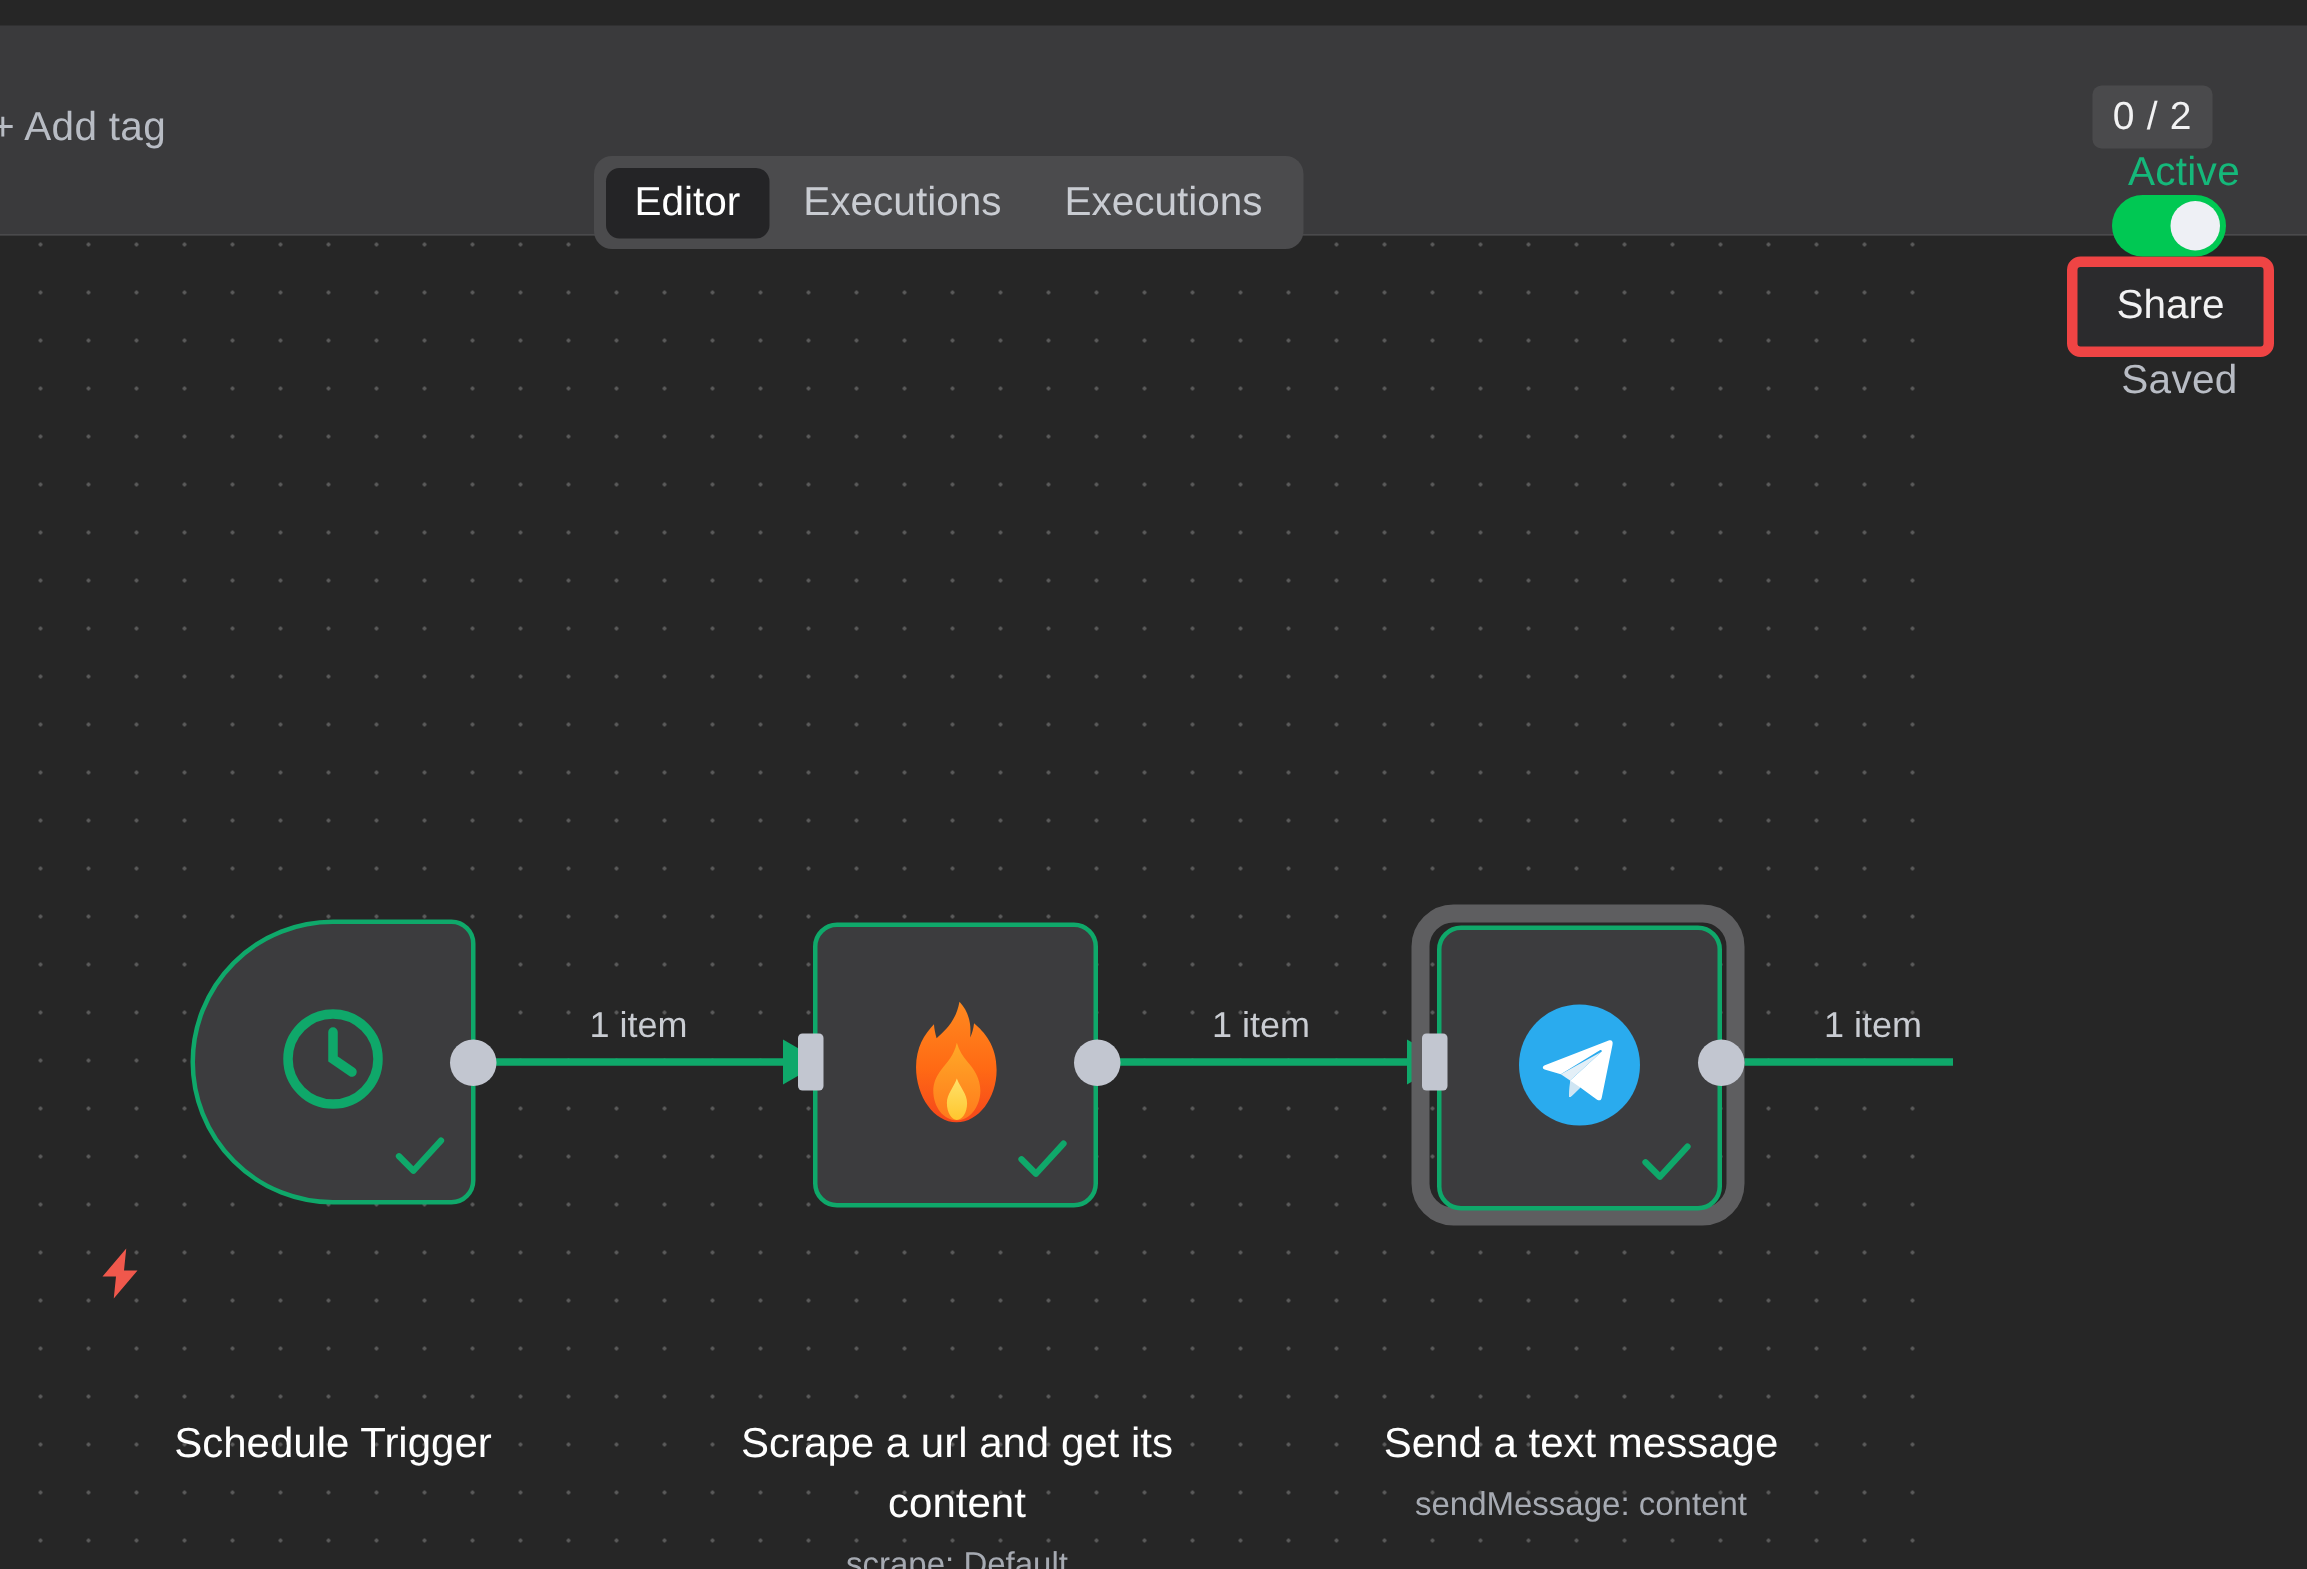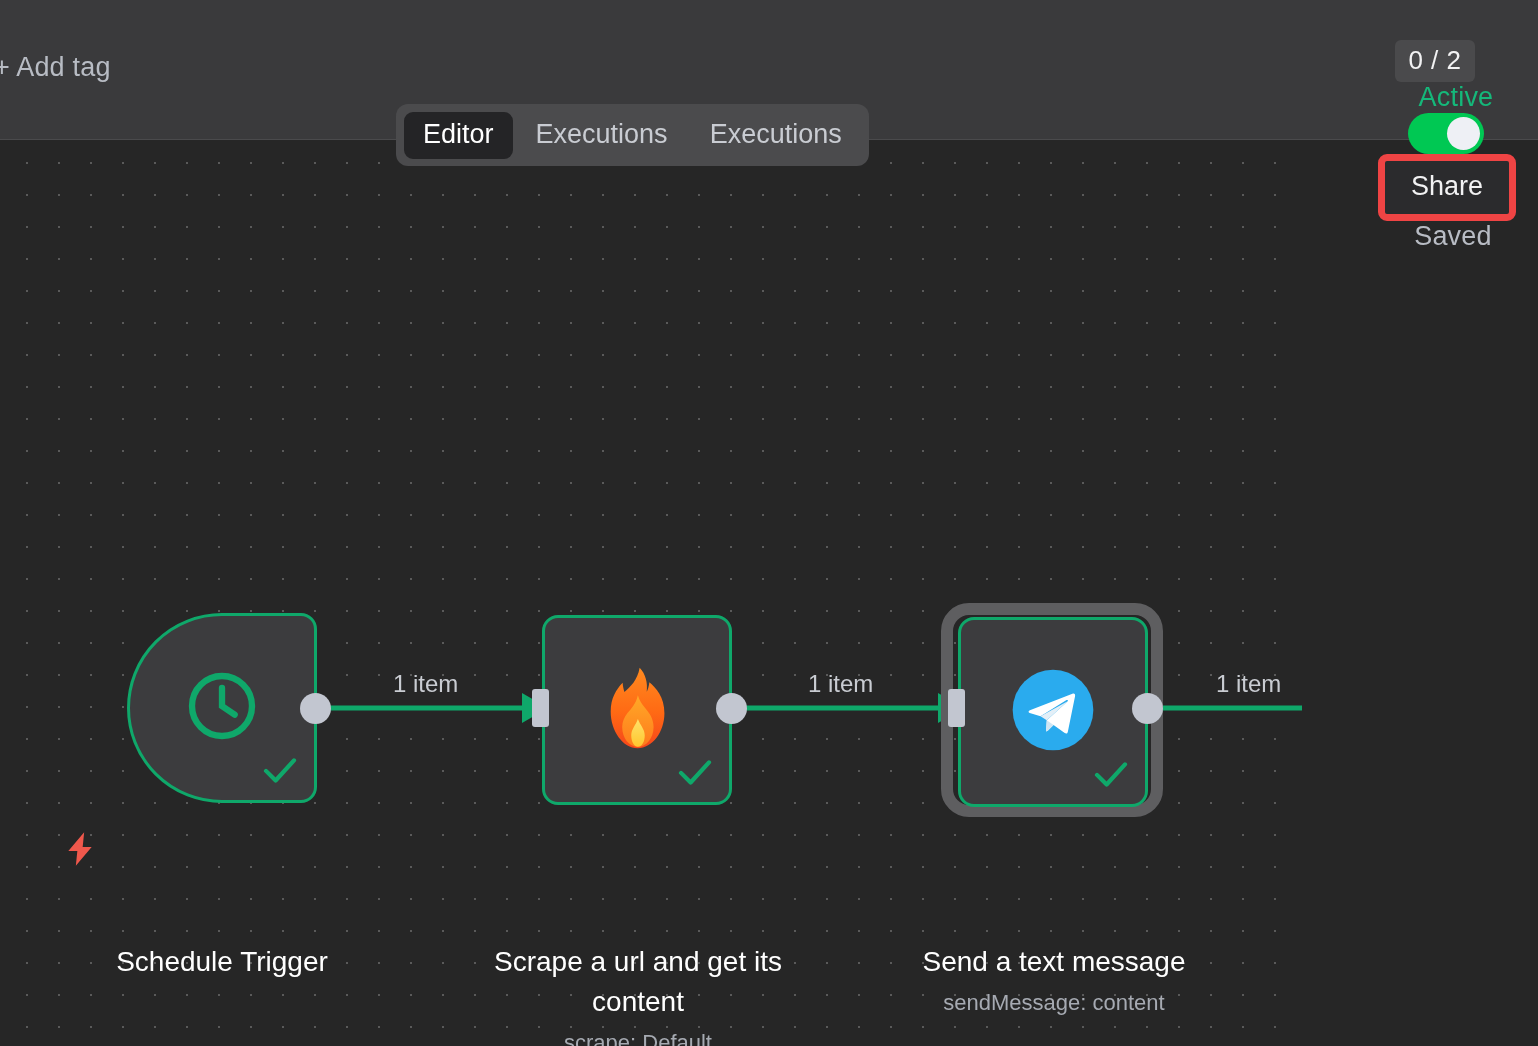--- a/index.html
+++ b/index.html
@@ -15,21 +15,21 @@
   #app {
     position: relative;
     width: 1538px;
     height: 1046px;
     background: #262626;
   }
 
   
   .header {
     position: absolute;
-    left: 0; top: 0;
+    left: 0; top: 17px;
     width: 1538px;
     height: 140px;
     background: #3a3a3c;
     border-bottom: 1px solid #4a4a4c;
     z-index: 30;
   }
 
   .add-tag {
     position: absolute;
     left: -6px;

